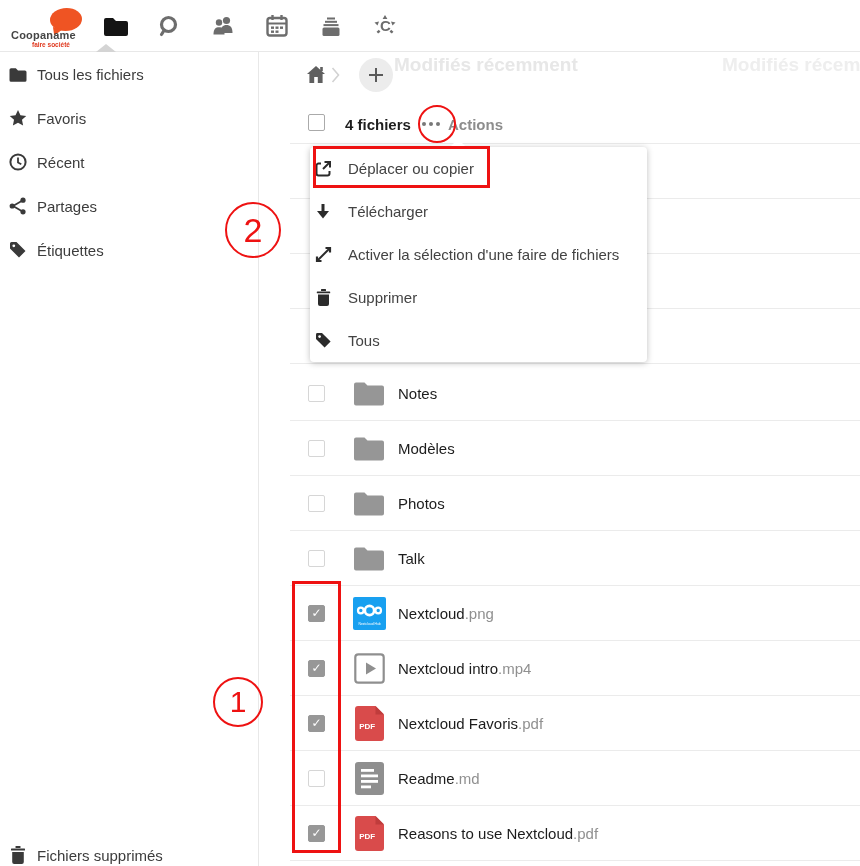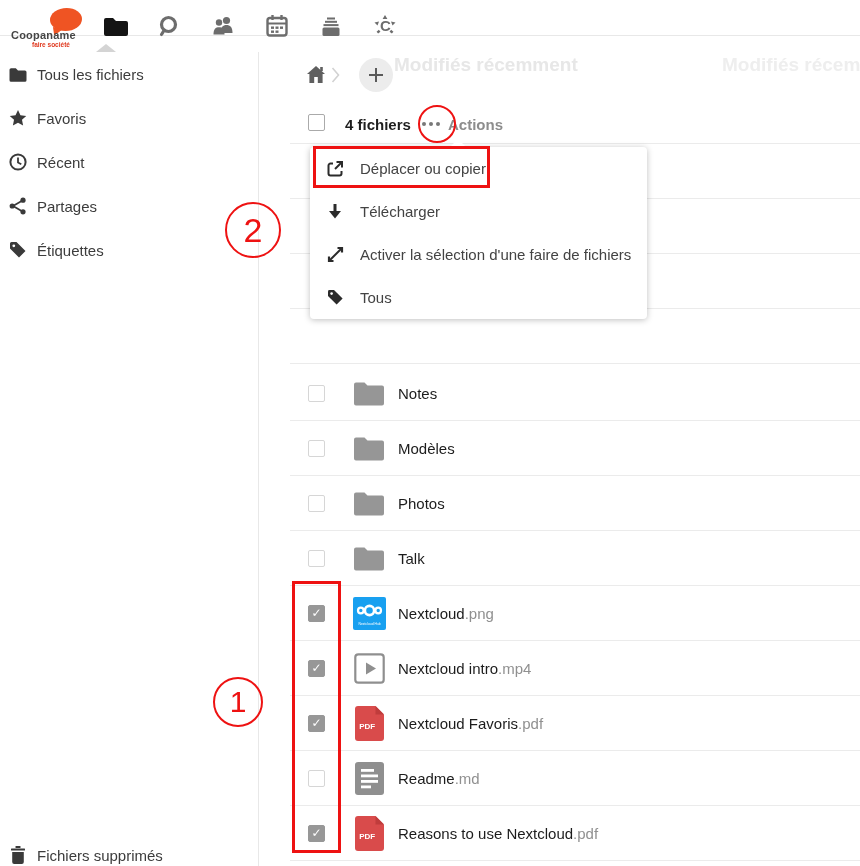--- a/index.html
+++ b/index.html
@@ -1,20 +1,20 @@
 <!DOCTYPE html>
 <html><head>
 <meta charset="utf-8">
 <style>
   * { margin:0; padding:0; box-sizing:border-box; }
   body { background:#fff; font-family:"Liberation Sans","DejaVu Sans",sans-serif; }
   .screen { position:relative; width:860px; height:866px; background:#fff; overflow:hidden; }
 
   
-  .topbar { position:absolute; left:0; top:0; width:860px; height:36px; background:#fff;
+  .topbar { position:absolute; left:0; top:0; width:860px; height:52px; background:#fff;
             border-bottom:1px solid #e8e8e8; z-index:5; }
   .logo { position:absolute; left:6px; top:6px; width:86px; height:42px; }
   .logo-bubble { position:absolute; left:44px; top:2px; width:32px; height:23px; background:#ef5423;
                  border-radius:55% 50% 55% 50%; }
   .logo-bubble::after { content:""; position:absolute; left:2px; bottom:-5px; width:0; height:0;
                  border-left:3px solid transparent; border-right:7px solid transparent;
                  border-top:8px solid #ef5423; transform:rotate(12deg); }
   .logo-brand { position:absolute; left:5px; top:23px; font-size:11px; font-weight:bold;
                 color:#454545; letter-spacing:.2px; }
   .logo-tagline { position:absolute; left:26px; top:35px; font-size:6.5px; font-weight:bold; color:#e0391f; }
@@ -67,21 +67,21 @@
   .ficon { width:34px; height:36px; display:flex; align-items:center; justify-content:center; }
   .fname { margin-left:12px; font-size:15px; color:#1c1c1c; }
   .fname .ext { color:#909090; }
 
   
   .menu { position:absolute; left:20px; top:95px; width:337px; background:#fff; border-radius:4px;
           box-shadow:0 1px 6px rgba(0,0,0,.25); z-index:10; }
   .menu-pointer { position:absolute; left:139px; top:-8px; width:0; height:0;
                   border-left:9px solid transparent; border-right:9px solid transparent;
                   border-bottom:9px solid #fff; }
-  .menu-item { height:43px; display:flex; align-items:center; padding-left:16px; cursor:pointer; }
+  .menu-item { height:43px; display:flex; align-items:center; padding-left:4px; cursor:pointer; }
   .menu-item .micon { width:18px; height:18px; display:flex; align-items:center; justify-content:center; }
   .menu-item .mlabel { margin-left:16px; font-size:15px; color:#434343; white-space:nowrap; }
 
   
   .annot { position:absolute; z-index:30; pointer-events:none; }
   .annot-circle { border:2.5px solid #ee1212; border-radius:50%; display:flex;
                   align-items:center; justify-content:center; color:#ee1212; background:transparent; }
   .annot-rect { border:3px solid #ee1212; background:transparent; }
   .step2 { left:225px; top:202px; width:56px; height:56px; font-size:34px; }
   .step1 { left:213px; top:677px; width:50px; height:50px; font-size:30px; }
@@ -397,20 +397,30 @@
         <span class="micon">
           <svg width="17" height="17" viewBox="0 0 17 17">
             <polyline points="2,10.5 2,15 6.5,15" fill="none" stroke="#2b2b2b" stroke-width="2.2"></polyline>
             <polyline points="15,6.5 15,2 10.5,2" fill="none" stroke="#2b2b2b" stroke-width="2.2"></polyline>
             <line x1="3" y1="14" x2="14" y2="3" stroke="#2b2b2b" stroke-width="2"></line>
           </svg>
         </span>
         <span class="mlabel">Activer la sélection d'une faire de fichiers</span>
       </div>
 
+      <div class="menu-item">
+        <span class="micon">
+          <svg width="15" height="17" viewBox="0 0 15 17">
+              <rect x="5" y="0" width="5" height="1.9" rx="0.5" fill="#2b2b2b"></rect>
+              <rect x="0.8" y="2.4" width="13.4" height="1.9" rx="0.5" fill="#2b2b2b"></rect>
+              <path d="M2 5.6 h11 v9.4 a2 2 0 0 1 -2 2 H4 a2 2 0 0 1 -2 -2 z" fill="#2b2b2b"></path>
+            </svg>
+        </span>
+        <span class="mlabel">Supprimer</span>
+      </div>
 
       <div class="menu-item">
         <span class="micon">
           <svg width="17" height="17" viewBox="0 0 17 17">
               <path d="M1 7 V2.4 a1.4 1.4 0 0 1 1.4 -1.4 H7 l8.6 8.6 -6 6 z" fill="#2b2b2b"></path>
               <circle cx="4.6" cy="4.6" r="1.3" fill="#fff"></circle>
             </svg>
         </span>
         <span class="mlabel">Tous</span>
       </div>

